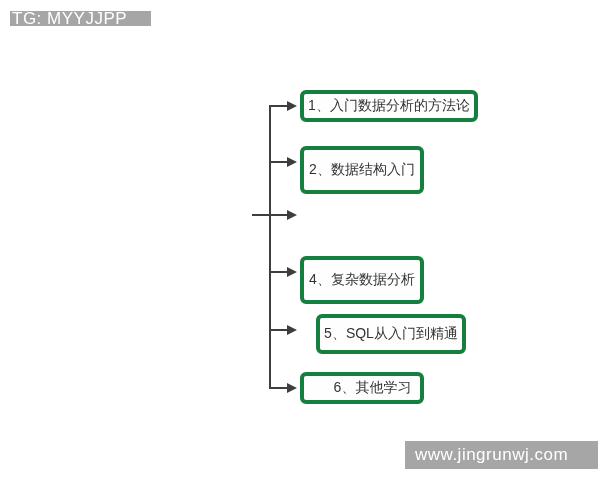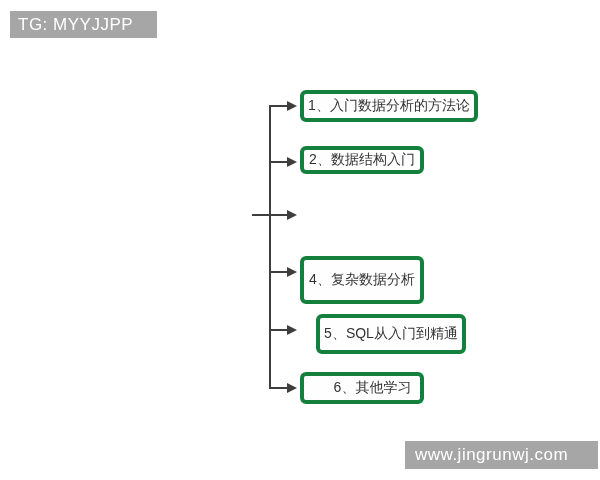--- a/index.html
+++ b/index.html
@@ -15,22 +15,22 @@
     position: absolute;
     background: #a6a6a6;
     color: #ffffff;
     font-size: 17px;
     display: flex;
     align-items: center;
     letter-spacing: 0.5px;
   }
   .wm-top {
     left: 10px; top: 11px;
-    width: 139px; height: 27px;
-    padding-left: 8px;
+    width: 139px; height: 15px;
+    padding-left: 2px;
   }
   .wm-bottom {
     left: 405px; top: 441px;
     width: 183px; height: 28px;
     padding-left: 10px;
   }
   .connectors {
     position: absolute;
     left: 0; top: 0;
   }
@@ -44,21 +44,21 @@
     background: #fefefe;
     color: #333333;
     font-size: 14px;
     display: flex;
     align-items: center;
     justify-content: center;
     white-space: nowrap;
   }
   .root { left: 143px; top: 200px; width: 110px; height: 30px; }
   .b1 { left: 300px; top: 90px;  width: 178px; height: 32px; }
-  .b2 { left: 300px; top: 146px; width: 124px; height: 28px; }
+  .b2 { left: 300px; top: 146px; width: 124px; height: 48px; }
   .b3 { left: 300px; top: 199px; width: 124px; height: 32px; }
   .b4 { left: 300px; top: 256px; width: 124px; height: 48px; }
   .b5 { left: 316px; top: 314px; width: 150px; height: 40px; }
   .b6 { left: 300px; top: 372px; width: 124px; height: 32px; padding-left: 21px; }
 </style>
 </head>
 <body>
 
 <div class="canvas">
 

